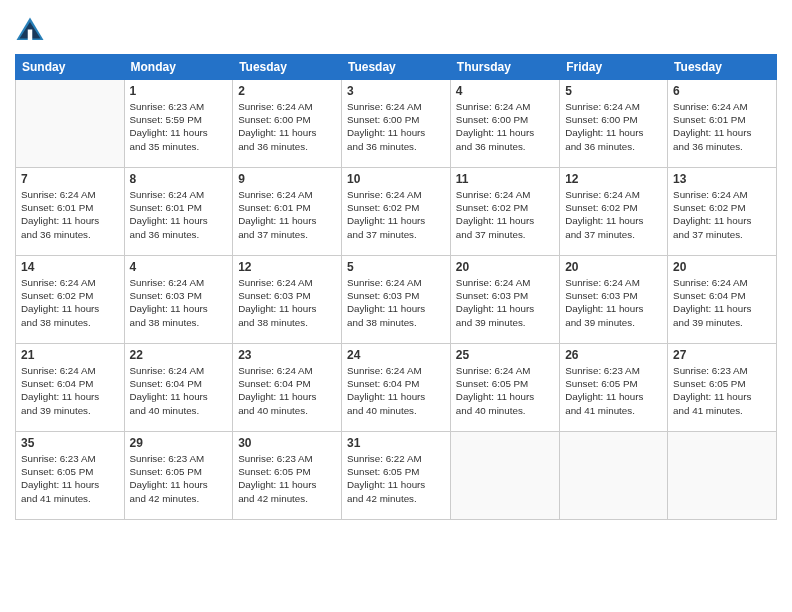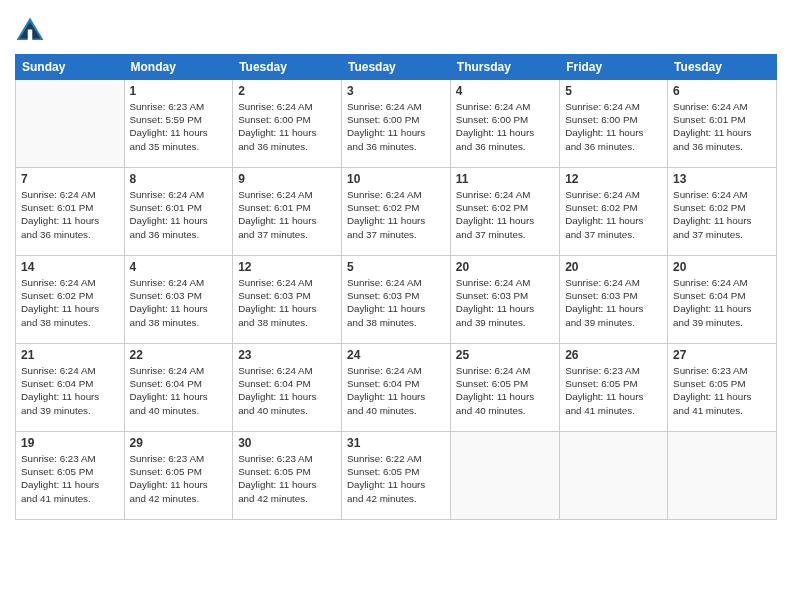--- a/index.html
+++ b/index.html
@@ -318,21 +318,21 @@
           <td>
             <span class="day-num">27</span>
             <div class="day-detail" style="white-space: pre-line;">Sunrise: 6:23 AM
 Sunset: 6:05 PM
 Daylight: 11 hours
 and 41 minutes.</div>
           </td>
         </tr>
         <tr>
           <td>
-            <span class="day-num">19</span>
+            <span class="day-num">35</span>
             <div class="day-detail" style="white-space: pre-line;">Sunrise: 6:23 AM
 Sunset: 6:05 PM
 Daylight: 11 hours
 and 41 minutes.</div>
           </td>
           <td>
             <span class="day-num">29</span>
             <div class="day-detail" style="white-space: pre-line;">Sunrise: 6:23 AM
 Sunset: 6:05 PM
 Daylight: 11 hours

